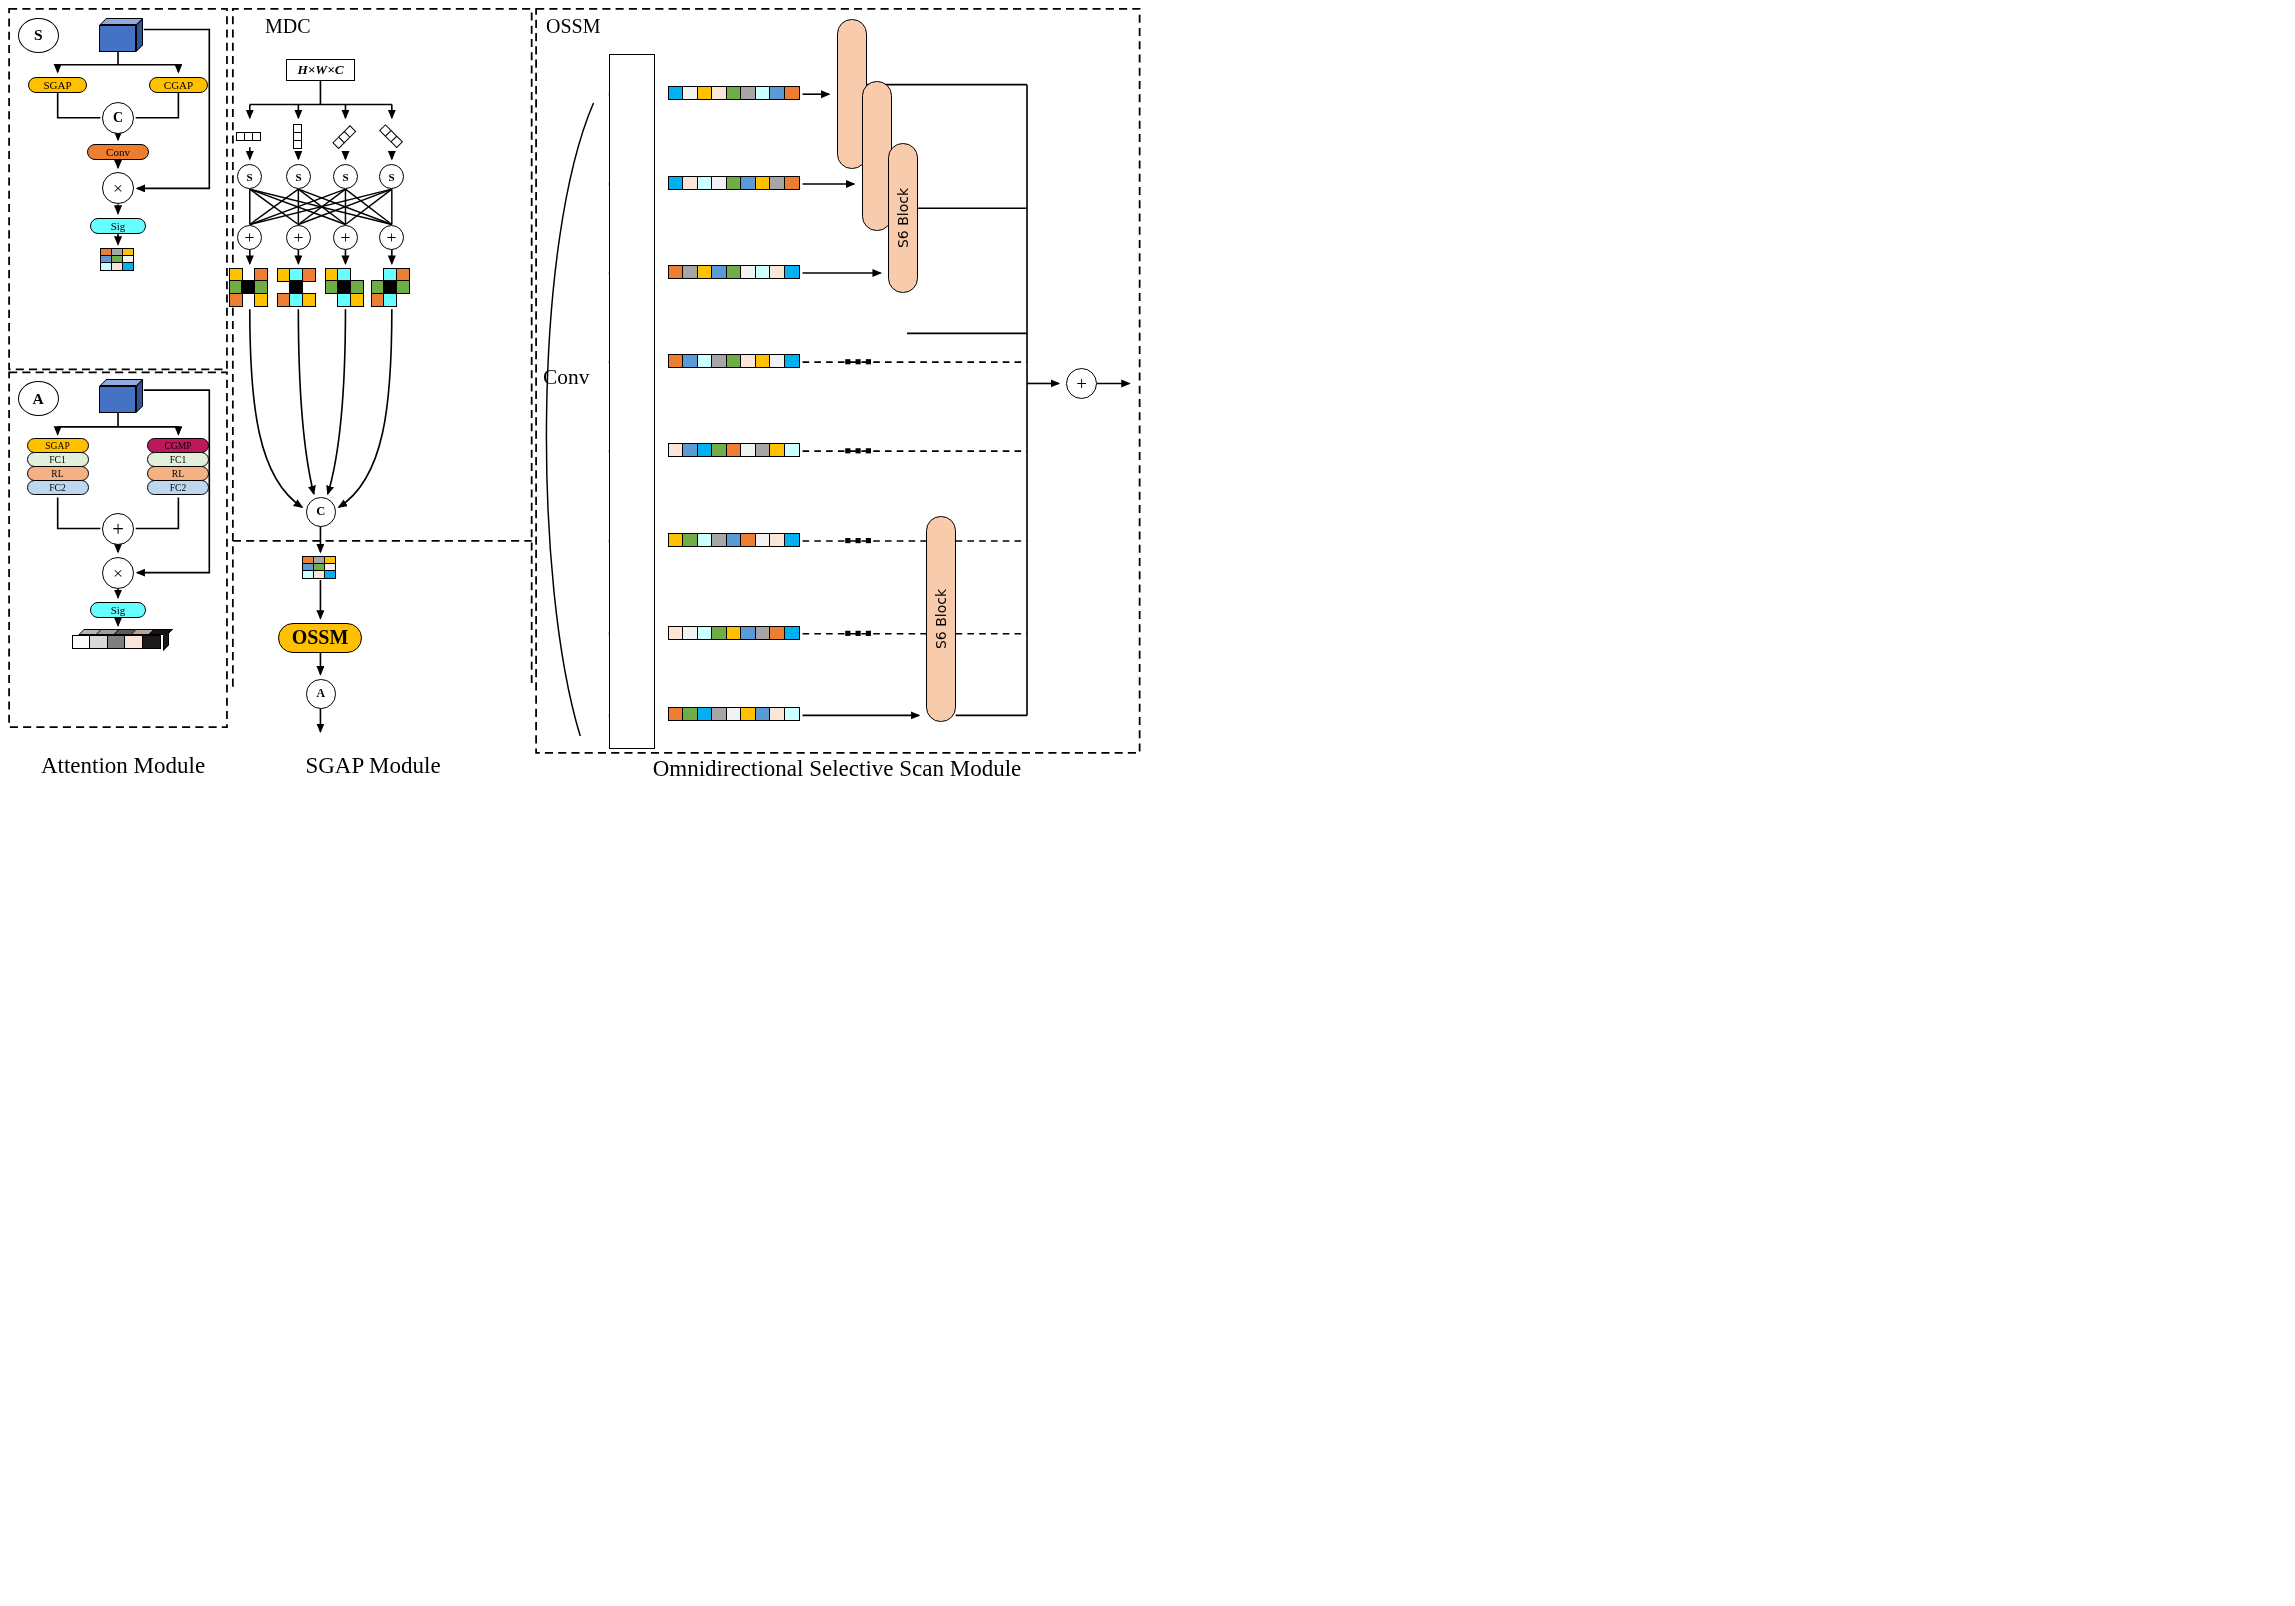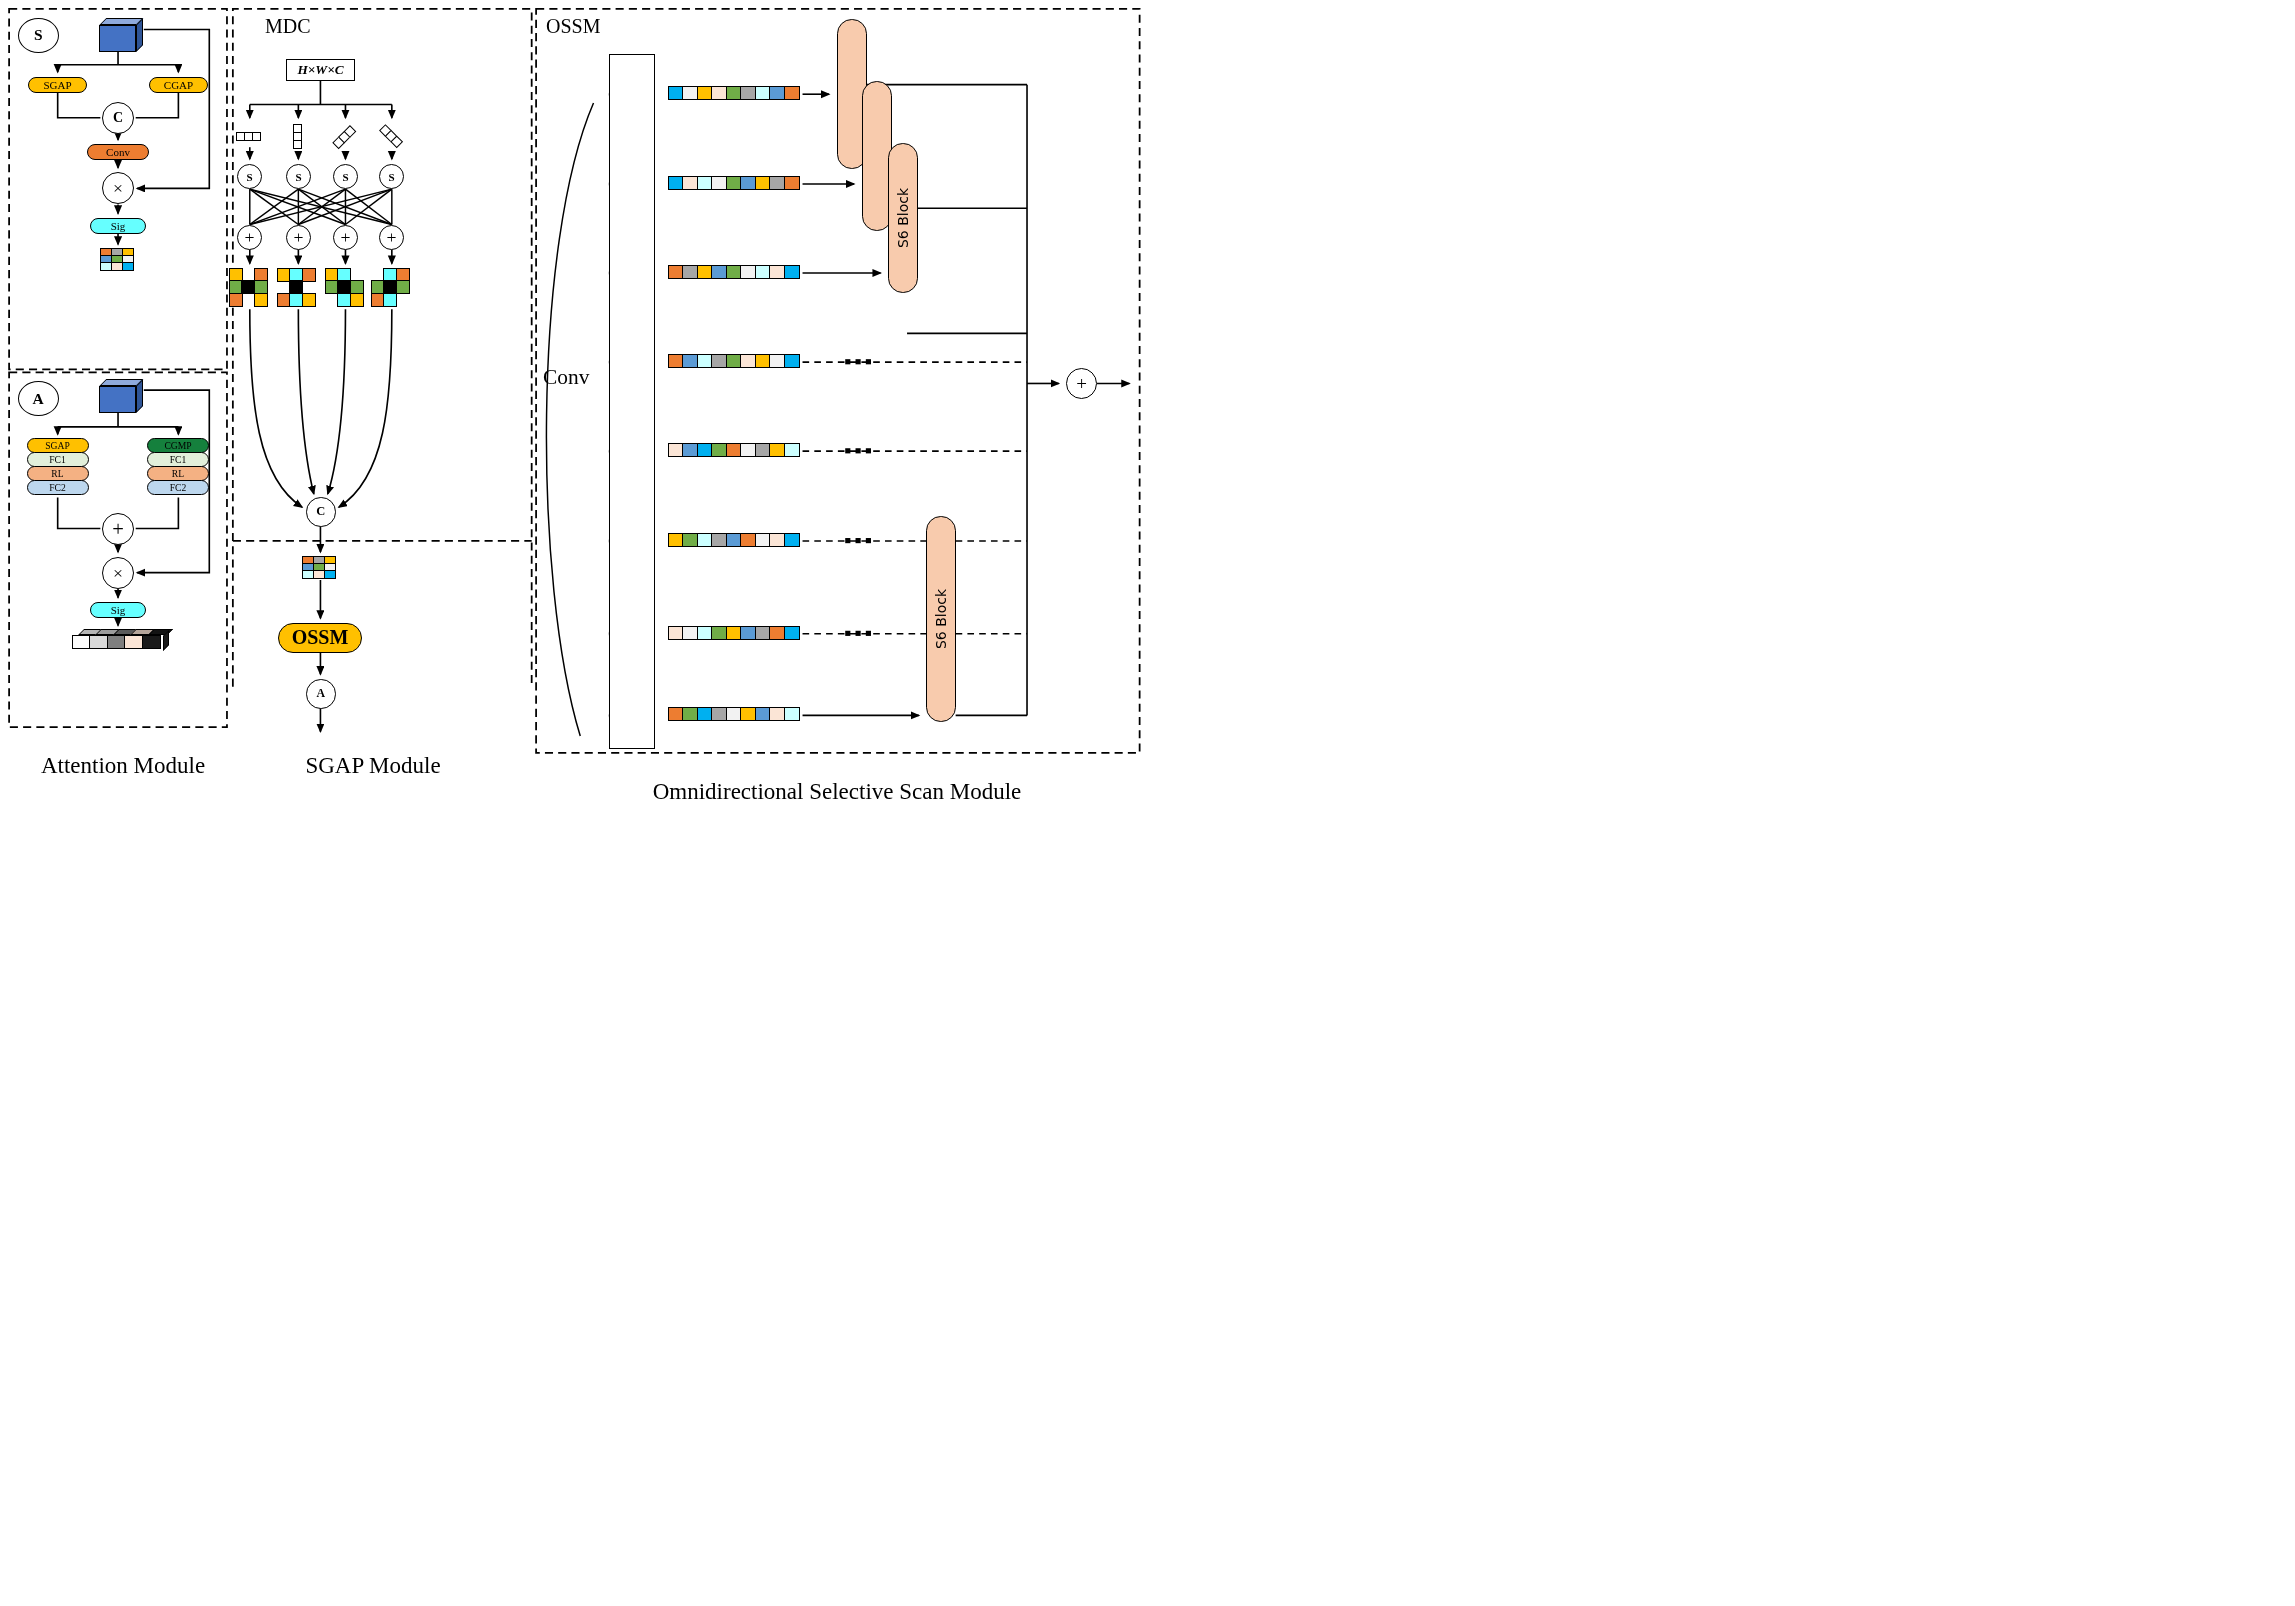--- a/index.html
+++ b/index.html
@@ -254,21 +254,21 @@
         <span>FC1</span>
       </div>
     <div class="stackpill" style="background: rgb(244, 177, 131);">
         <span>RL</span>
       </div>
     <div class="stackpill" style="background: rgb(189, 215, 238);">
         <span>FC2</span>
       </div>
   </div>
   <div class="stack" style="left:147px;top:439px;width:62px;">
-    <div class="stackpill" style="background: #15803d;">
+    <div class="stackpill" style="background: #be185d;">
         <span>CGMP</span>
       </div>
     <div class="stackpill" style="background: rgb(226, 239, 218);">
         <span>FC1</span>
       </div>
     <div class="stackpill" style="background: rgb(244, 177, 131);">
         <span>RL</span>
       </div>
     <div class="stackpill" style="background: rgb(189, 215, 238);">
         <span>FC2</span>
@@ -595,16 +595,16 @@
   <div class="s6" style="left: 926px; top: 516px; width: 29.5px; height: 206px; z-index: 4; background: rgb(248, 203, 173);">
     <div class="s6label">
         <span>S6 Block</span>
       </div>
   </div>
 
   <div class="node" style="left:1066px;top:368px;width:31px;height:31px;font-size:19px;font-weight:normal;">
       <span>+</span>
     </div>
 
-  <div class="caption" style="left:837px;top:779px;"><span>Omnidirectional Selective Scan Module</span></div>
+  <div class="caption" style="left:837px;top:756px;"><span>Omnidirectional Selective Scan Module</span></div>
 
 </div>
 
 
 </body></html>

